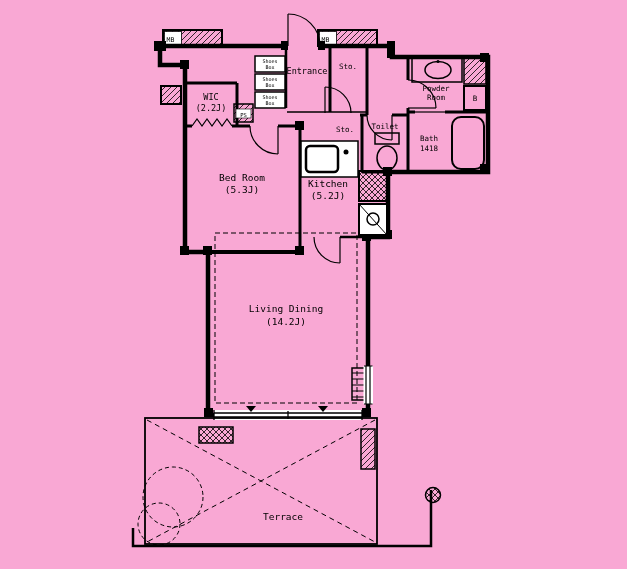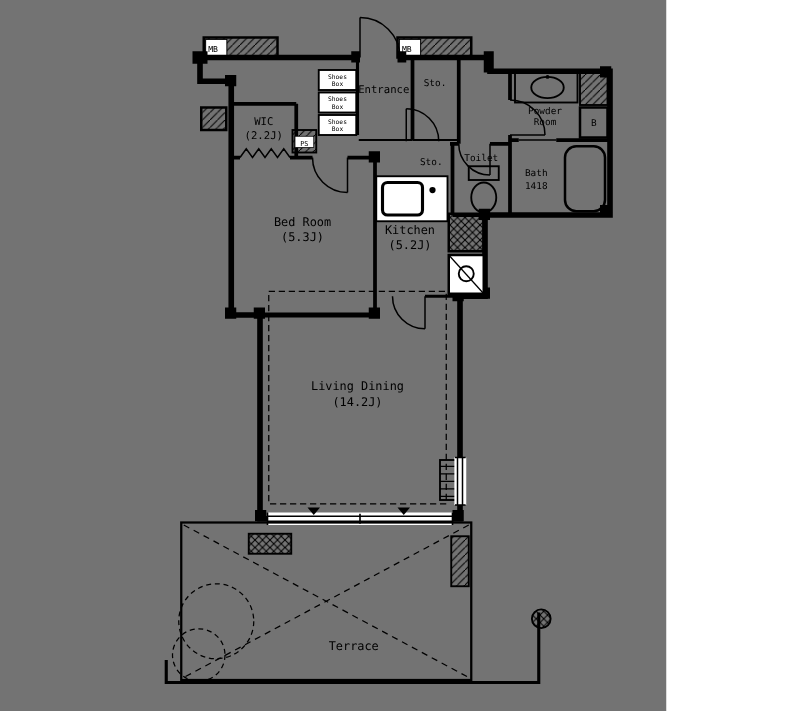--- a/index.html
+++ b/index.html
@@ -1,16 +1,16 @@
 <!DOCTYPE html>
 <html><head>
 <meta charset="utf-8">
 <style>
   html,body{margin:0;padding:0;background:#ffffff;}
-  .plan-wrap{width:533px;height:569px;position:relative;background:#737373;overflow:hidden;}
+  .plan-wrap{width:627px;height:569px;position:relative;background:#f9a8d4;overflow:hidden;}
   svg text{font-family:"DejaVu Sans Mono","Liberation Mono",monospace;fill:#000;}
   .tc{text-anchor:middle;}
   .t95{font-size:9.5px;}
   .t85{font-size:8.5px;}
   .t75{font-size:7.5px;}
   .t65{font-size:6.5px;}
   .t55{font-size:5.5px;}
   .t5{font-size:5px;}
 </style>
 </head>

